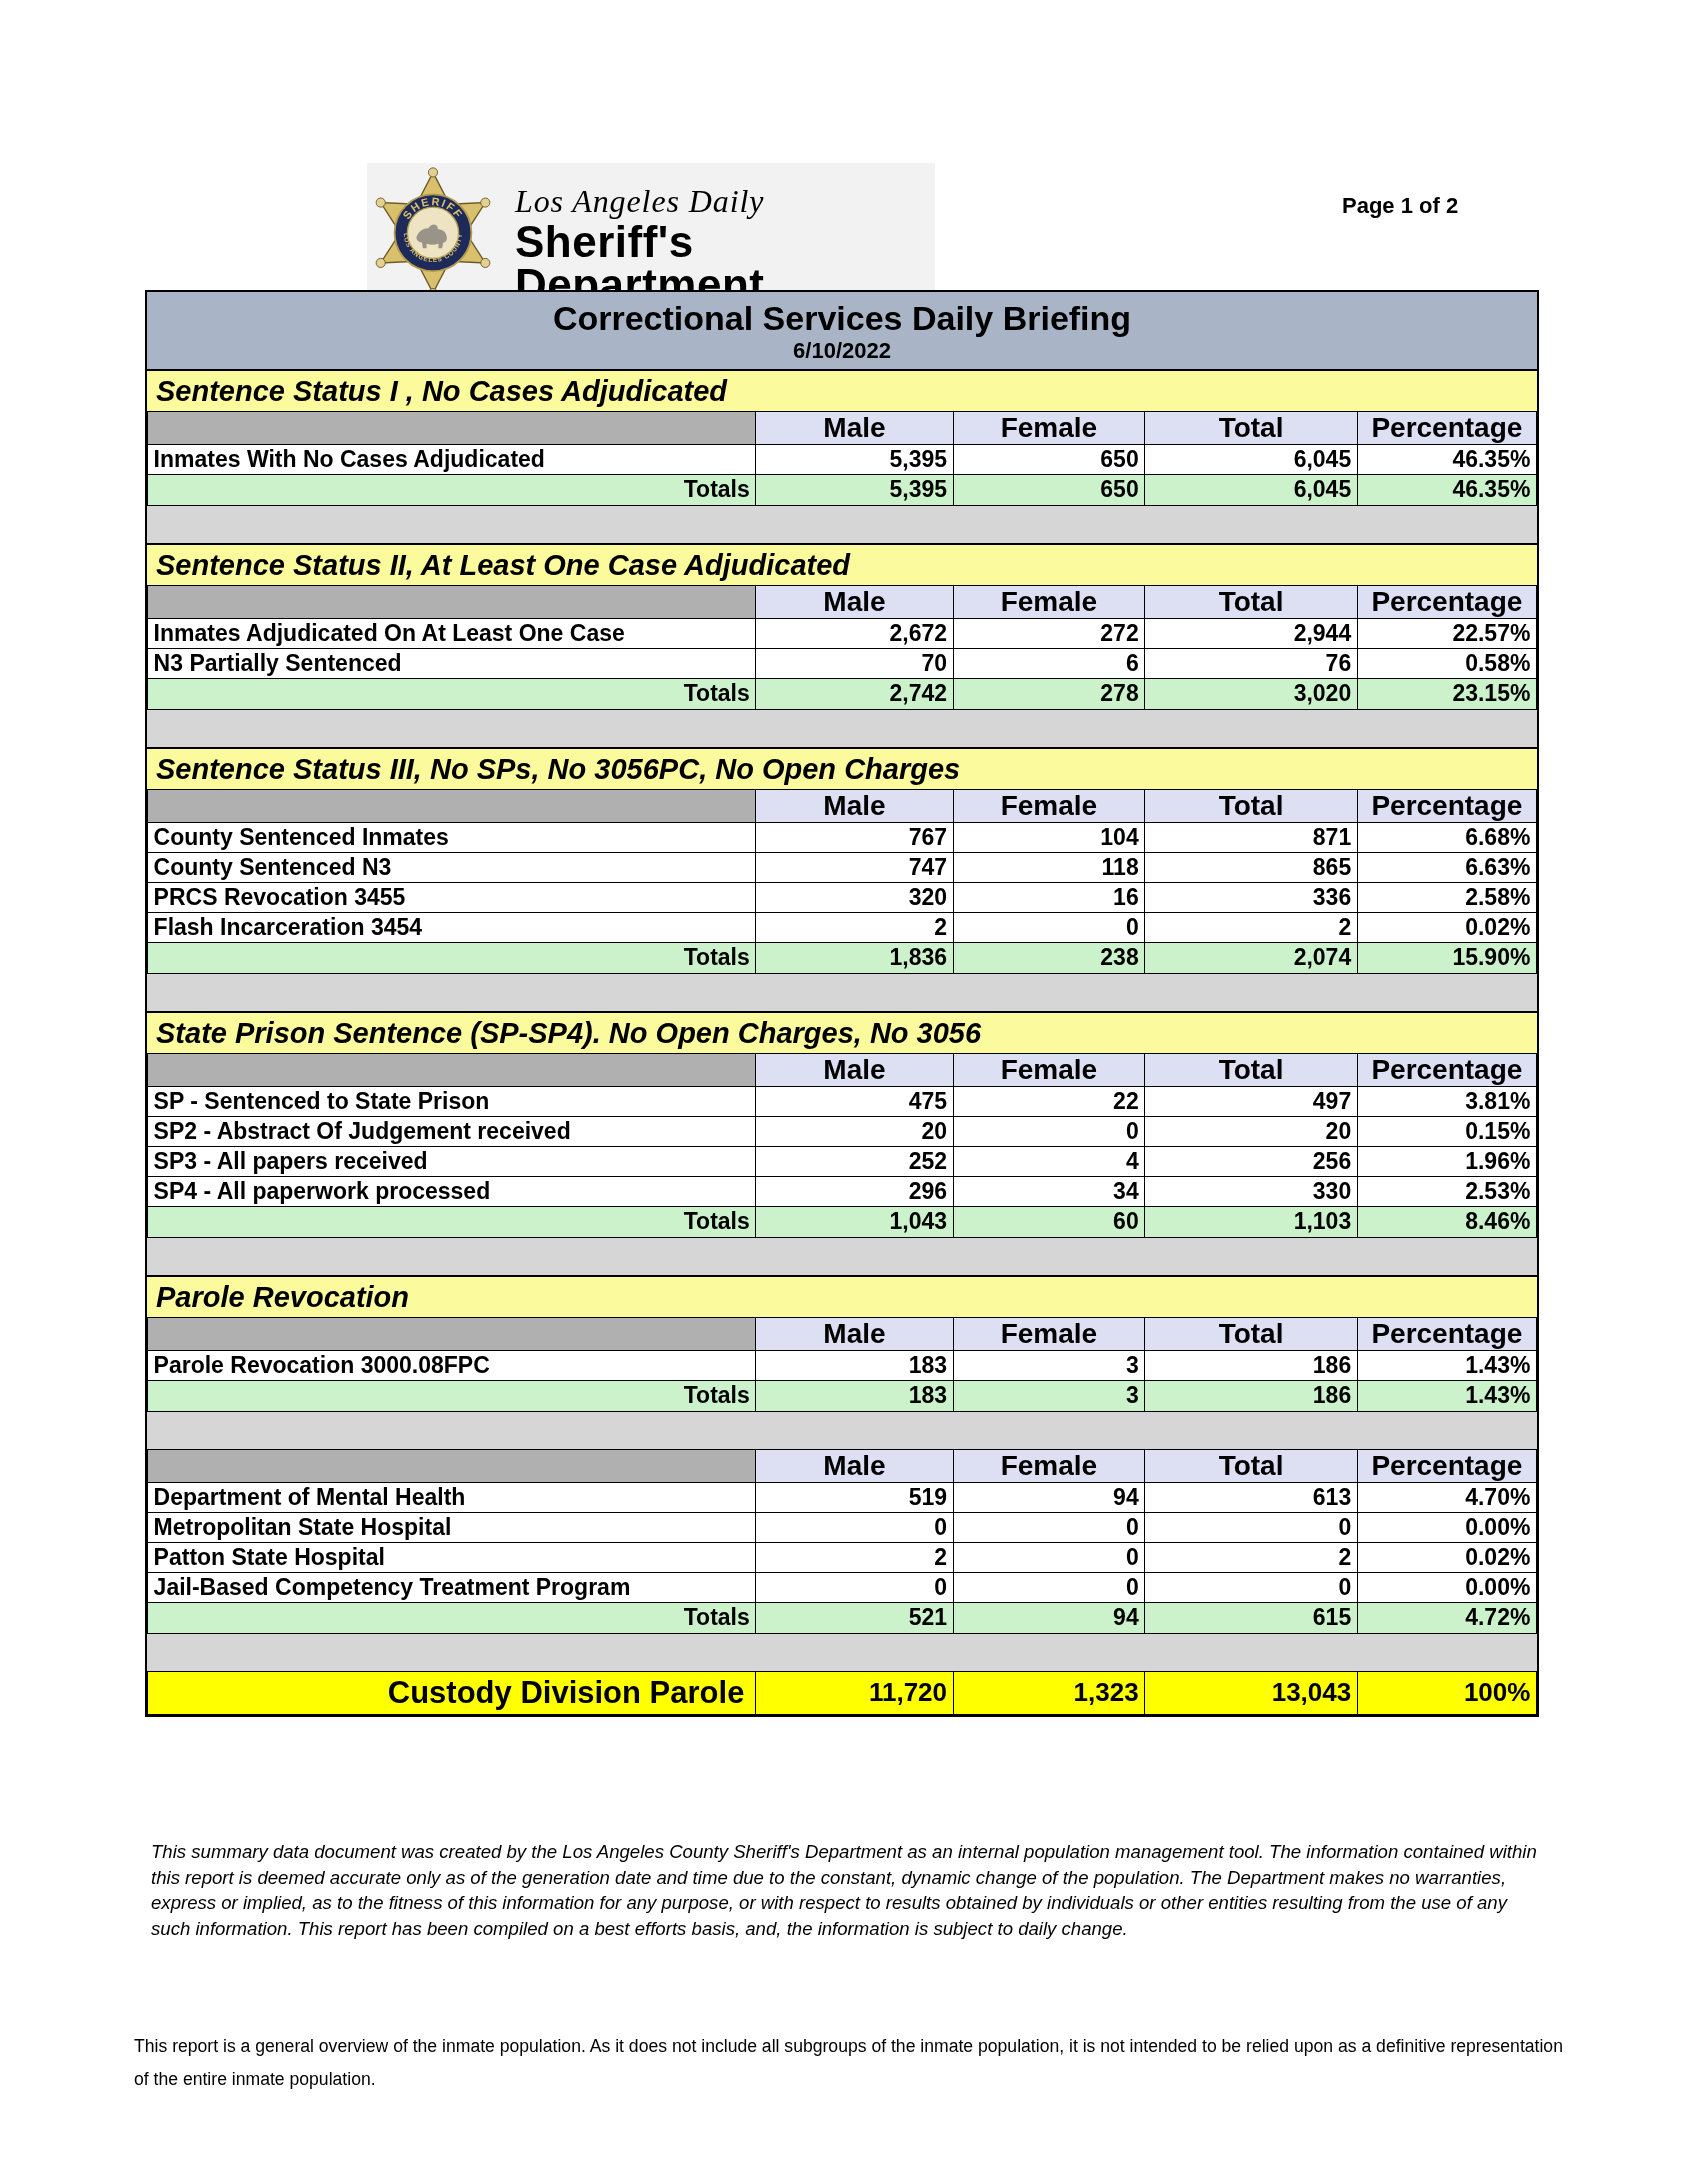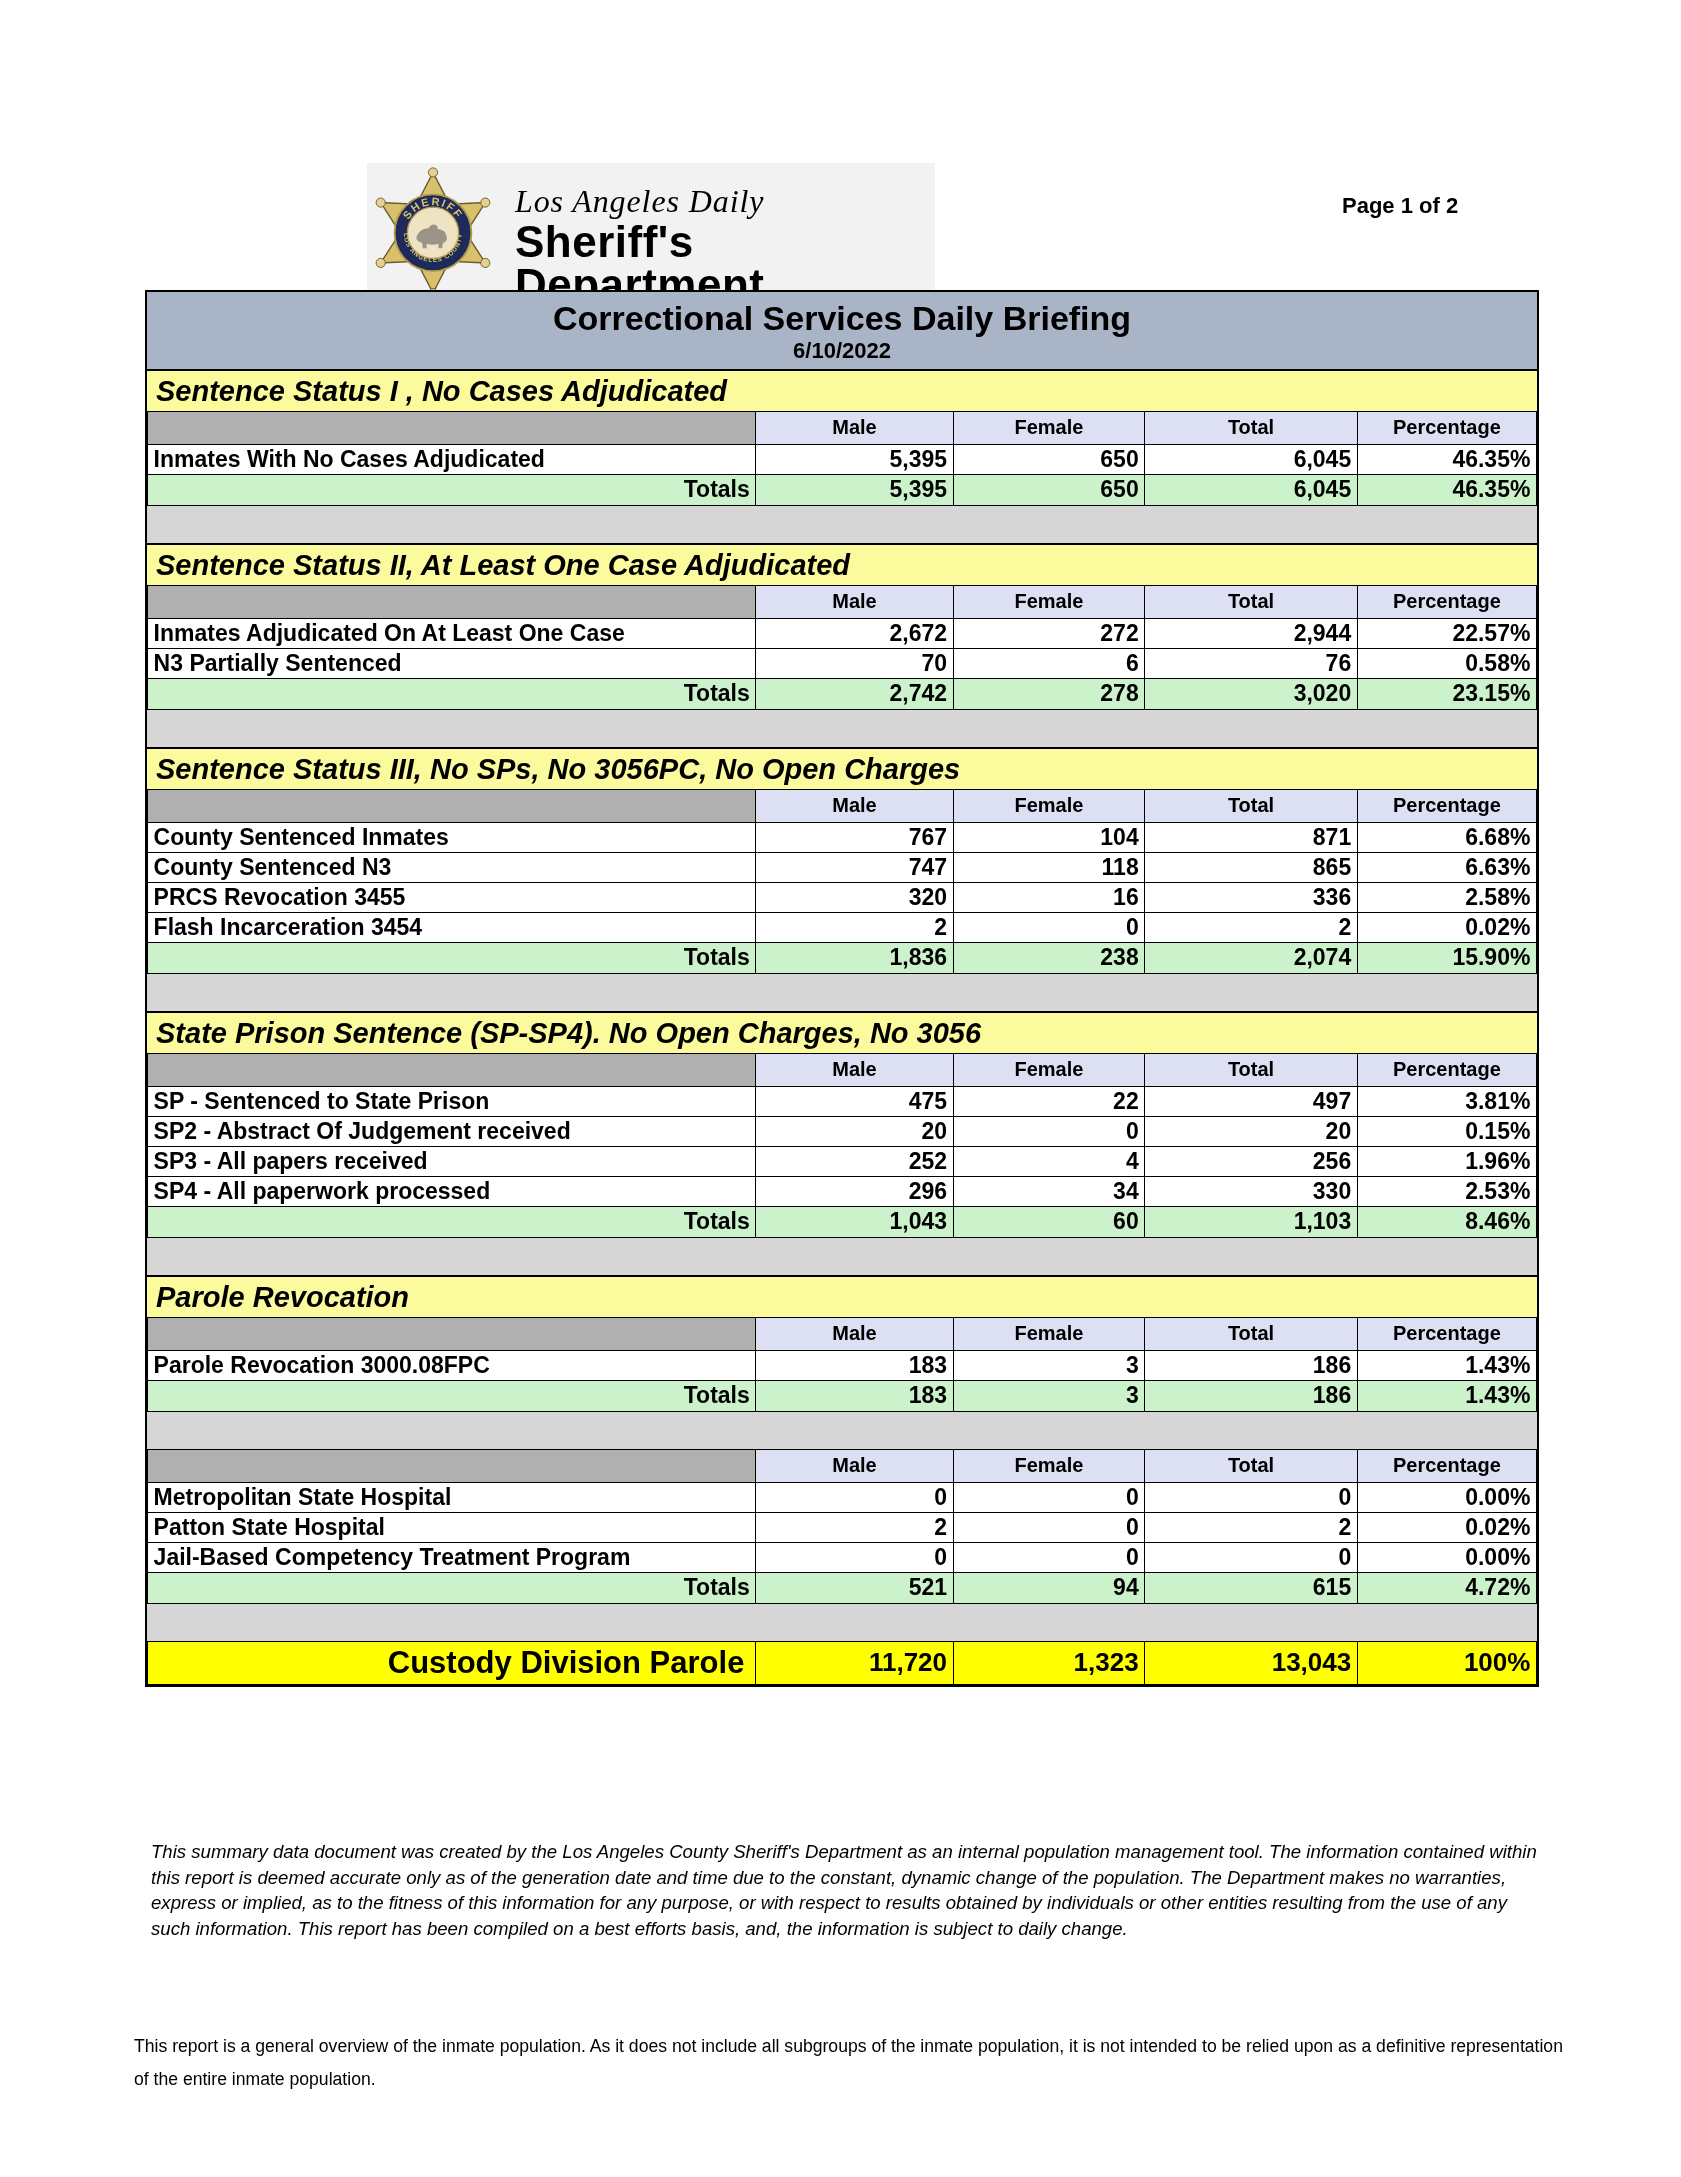--- a/index.html
+++ b/index.html
@@ -31,21 +31,21 @@
   .sec-header{
     background:var(--section-header-bg,#fbfb9d);
     border-top:2.8px solid var(--border,#000);
     font-size:29px;font-weight:700;line-height:40px;padding-left:9px;
     box-sizing:border-box;
     font-style:italic;
   }
   table.sec-table,table.grand-table{width:100%;border-collapse:collapse;table-layout:fixed;}
   td{border:1.9px solid var(--border,#000);padding:0 5.6px;box-sizing:border-box;overflow:hidden;white-space:nowrap;}
   col.c0{width:43.8%;}col.c1{width:14.2%;}col.c2{width:13.8%;}col.c3{width:15.3%;}col.c4{width:12.9%;}
-  tr.colhead td{height:33px;background:var(--column-header-bg,#dce0f2);text-align:center;font-weight:700;font-size:20px;}
+  tr.colhead td{height:33px;background:var(--column-header-bg,#dce0f2);text-align:center;font-weight:700;font-size:28px;}
   tr.colhead td.corner{background:var(--corner-cell-bg,#b0b0b0);}
   tr.datarow td{height:30px;background:#ffffff;font-weight:700;font-size:23px;}
   td.lbl{text-align:left;}
   td.num{text-align:right;}
   tr.totalsrow td{height:31px;background:var(--totals-row-bg,#ccf2cc);font-weight:700;font-size:23px;}
   tr.totalsrow td.lbl{text-align:right;}
   .gap{height:37px;}
   tr.grandrow td{height:43px;background:var(--grand-total-bg,#ffff00);font-weight:700;}
   td.grand-label{text-align:right;font-size:31px;padding-right:11px;}
   tr.grandrow td.num{font-size:26px;}
@@ -339,20 +339,27 @@
           </colgroup>
           <tbody>
             <tr class="colhead">
               <td class="corner"></td>
               <td>Male</td>
               <td>Female</td>
               <td>Total</td>
               <td>Percentage</td>
             </tr>
             <tr class="datarow">
+              <td class="lbl">Department of Mental Health</td>
+              <td class="num">519</td>
+              <td class="num">94</td>
+              <td class="num">613</td>
+              <td class="num">4.70%</td>
+            </tr>
+            <tr class="datarow">
               <td class="lbl">Metropolitan State Hospital</td>
               <td class="num">0</td>
               <td class="num">0</td>
               <td class="num">0</td>
               <td class="num">0.00%</td>
             </tr>
             <tr class="datarow">
               <td class="lbl">Patton State Hospital</td>
               <td class="num">2</td>
               <td class="num">0</td>

